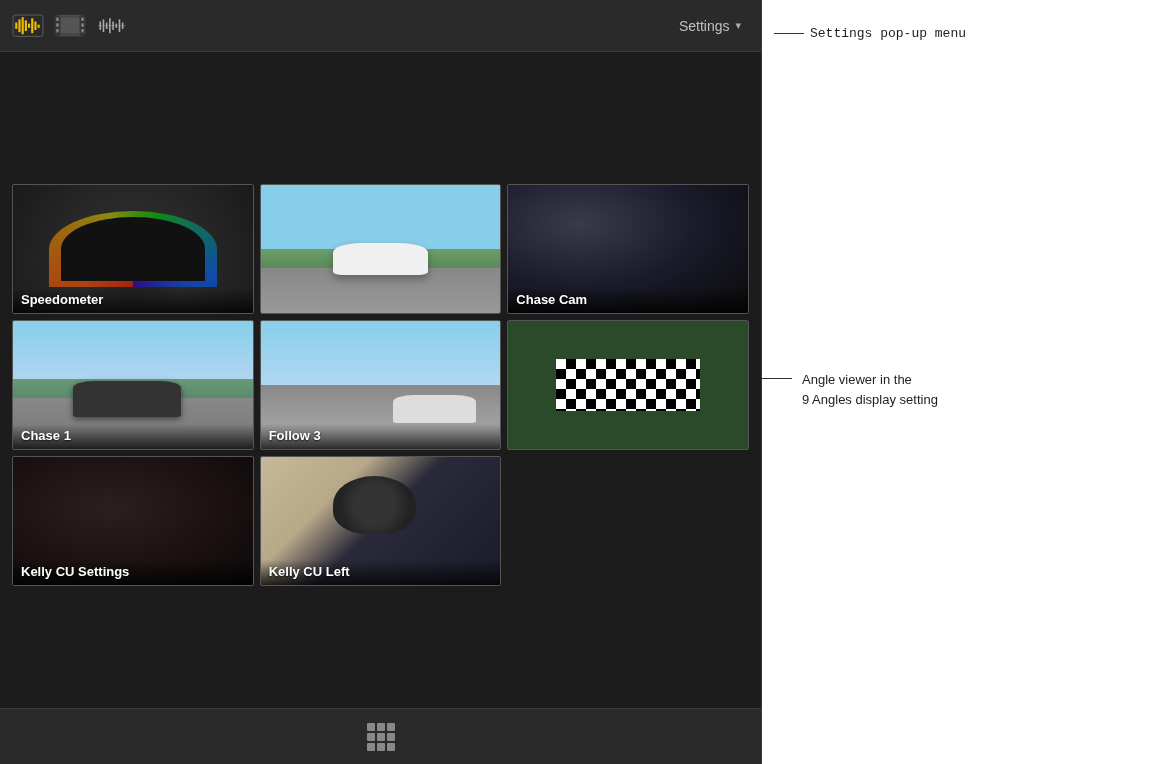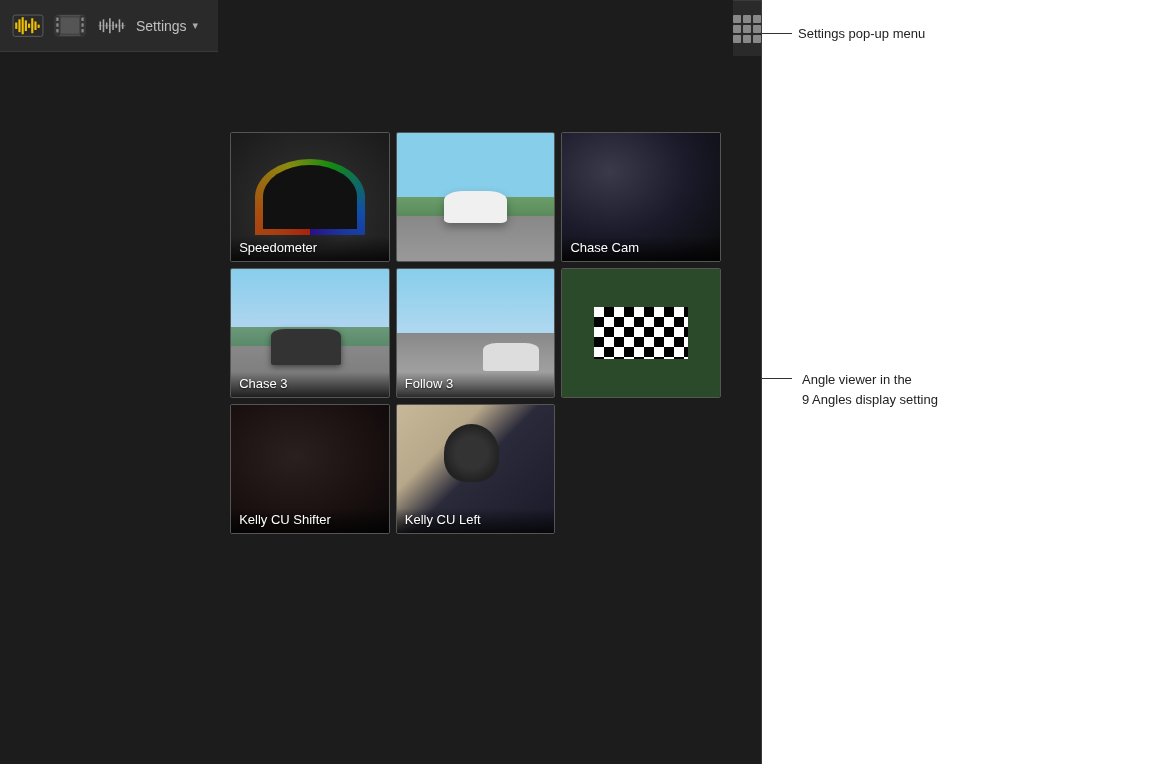--- a/index.html
+++ b/index.html
@@ -12,21 +12,21 @@
       overflow: hidden;
     }
 
     
     #left-panel {
       width: 762px;
       height: 764px;
       background: #1c1c1c;
       border-right: 1px solid #3a3a3a;
       display: flex;
-      flex-direction: row;
+      flex-direction: column;
       position: relative;
     }
 
     
     #toolbar {
       height: 52px;
       background: #2a2a2a;
       border-bottom: 1px solid #3a3a3a;
       display: flex;
       align-items: center;
@@ -104,21 +104,21 @@
 
     .cell-label {
       position: absolute;
       bottom: 0;
       left: 0;
       right: 0;
       padding: 4px 8px 6px 8px;
       background: linear-gradient(transparent, rgba(0,0,0,0.75));
       color: #fff;
       font-size: 13px;
-      font-weight: 400;
+      font-weight: 700;
       text-shadow: 0 1px 2px rgba(0,0,0,0.8);
     }
 
     
     #bottom-bar {
       height: 56px;
       background: #2a2a2a;
       border-top: 1px solid #3a3a3a;
       display: flex;
       align-items: center;
@@ -332,35 +332,35 @@
         <div class="cell-bg bg-follow2"></div>
       </div>
 
       <div class="angle-cell">
         <div class="cell-bg bg-enginecam"></div>
         <div class="cell-label">Chase Cam</div>
       </div>
 
       <div class="angle-cell">
         <div class="cell-bg bg-chase1"></div>
-        <div class="cell-label">Chase 3</div>
+        <div class="cell-label">Chase 1</div>
       </div>
 
       <div class="angle-cell">
         <div class="cell-bg bg-follow3"></div>
         <div class="cell-label">Follow 3</div>
       </div>
 
       <div class="angle-cell">
         <div class="cell-bg bg-finishline"></div>
       </div>
 
       <div class="angle-cell">
         <div class="cell-bg bg-kellyshifter"></div>
-        <div class="cell-label">Kelly CU Shifter</div>
+        <div class="cell-label">Kelly CU Settings</div>
       </div>
 
       <div class="angle-cell">
         <div class="cell-bg bg-kellyleft"></div>
         <div class="cell-label">Kelly CU Left</div>
       </div>
     </div>
   </div>
 
   <div id="bottom-bar">
@@ -373,21 +373,21 @@
       <div class="grid-dot"></div>
       <div class="grid-dot"></div>
       <div class="grid-dot"></div>
       <div class="grid-dot"></div>
     </div>
   </div>
 </div>
 
 <div id="right-panel" style="position:relative;">
 
-  <div style="position:absolute; top:26px; left:0; display:flex; align-items:center;">
+  <div style="position:absolute; top:26px; left:12px; display:flex; align-items:center;font-family:Liberation Mono, monospace;">
     <div style="width:30px; height:1px; background:#333;"></div>
     <span style="font-size:13px; color:#222; margin-left:6px; white-space:nowrap;">Settings pop-up menu</span>
   </div>
 
   <div style="position:absolute; top:370px; left:0; display:flex; align-items:flex-start;">
     <div style="width:30px; height:1px; background:#333; margin-top:8px;"></div>
     <span style="font-size:13px; color:#222; margin-left:10px; line-height:1.5;">Angle viewer in the<br>9 Angles display setting</span>
   </div>
 </div>
 

